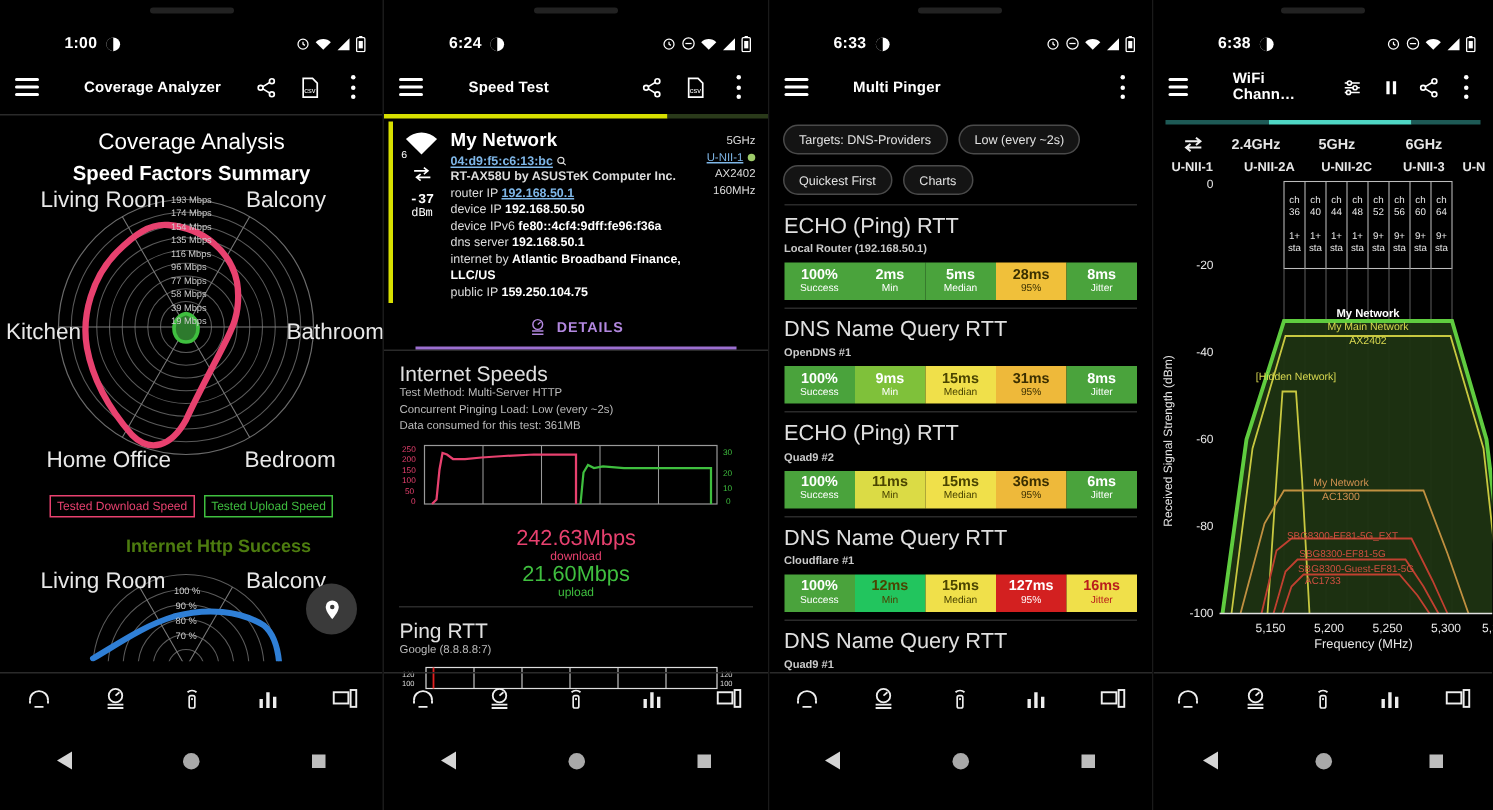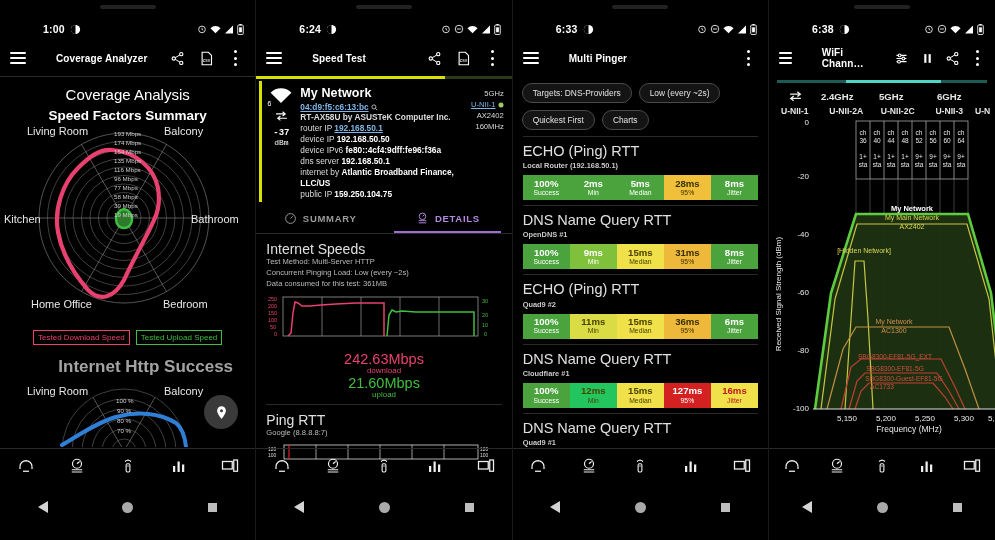--- a/index.html
+++ b/index.html
@@ -31,24 +31,24 @@
   .hamburger i { display:block; height:1.8px; background:#fff; border-radius:1px; }
   .kebab { width:4px; height:16px; display:flex; flex-direction:column; justify-content:space-between; align-items:center; }
   .kebab i { width:3px; height:3px; background:#fff; border-radius:50%; display:block; }
 
   .divider { height:1px; background:#2a2a2a; }
 
   
   .p1-h1 { text-align:center; color:#fff; font-size:15px; margin-top:9px; font-weight:normal;}
   .p1-h2 { text-align:center; color:#fff; font-size:13.5px; font-weight:bold; margin-top:5px;}
   .radar-wrap { position:relative; width:249px; height:205px; }
-  .radar-lbl { position:absolute; color:#e8e8e8; font-size:11px; white-space:nowrap; }
+  .radar-lbl { position:absolute; color:#e8e8e8; font-size:15px; white-space:nowrap; }
   .legend { display:flex; justify-content:center; gap:6px; margin-top:2px; }
   .legend span { font-size:8px; padding:2px 4px; border:1px solid; }
-  .p1-h3 { text-align:center; color:#a3a3a3; font-size:17px; font-weight:bold; margin-top:12px;padding-left:36px;}
+  .p1-h3 { text-align:center; color:#4d7c0f; font-size:12px; font-weight:bold; margin-top:12px;padding-left:36px;}
   .radar2-wrap { position:relative; width:249px; height:70px; overflow:hidden; }
   .fab { position:absolute; right:11px; top:18px; width:34px; height:34px; border-radius:50%; background:#3a3a3a; display:flex; align-items:center; justify-content:center; }
 
   
   .progress-line { height:3px; width:100%; display:flex; }
   .net-card { display:flex; padding:6px 8px 4px 10px; position:relative; }
   .net-card:before { content:""; position:absolute; left:3px; top:2px; bottom:2px; width:3px; background:#d8e000; }
   .sigcol { width:30px; display:flex; flex-direction:column; align-items:center; color:#fff; padding-top:2px;font-family:Liberation Mono, monospace; }
   .sigcol .dbm { font-size:9px; margin-top:7px; font-weight:bold; }
   .sigcol .dbmu { font-size:8px; }
@@ -418,27 +418,20 @@
           <svg class="svgi" style="display:inline;vertical-align:-1px" width="6" height="6" viewBox="0 0 24 24">
               <circle cx="12" cy="12" r="10" fill="#9ecb6a"></circle>
             </svg>
         </div>
         <div>AX2402</div>
         <div>160MHz</div>
       </div>
     </div>
 
     <div class="tabs2">
-      <div class="tab2">
-        <svg class="svgi" width="13" height="13" viewBox="0 0 24 24">
-            <circle cx="12" cy="12" r="9" fill="none" stroke="#9a9a9a" stroke-width="1.8"></circle>
-            <path d="M12 12l4-4" stroke="#9a9a9a" stroke-width="1.8"></path>
-          </svg>
-        <span>SUMMARY</span>
-      </div>
       <div class="tab2 active">
         <svg class="svgi" width="13" height="13" viewBox="0 0 24 24">
             <circle cx="12" cy="8" r="6" fill="none" stroke="#b388e0" stroke-width="1.8"></circle>
             <path d="M12 8l3.5-3" stroke="#b388e0" stroke-width="1.8"></path>
             <path d="M5 16h14M5 20h14" stroke="#b388e0" stroke-width="1.8"></path>
           </svg>
         <span>DETAILS</span>
       </div>
     </div>
 

